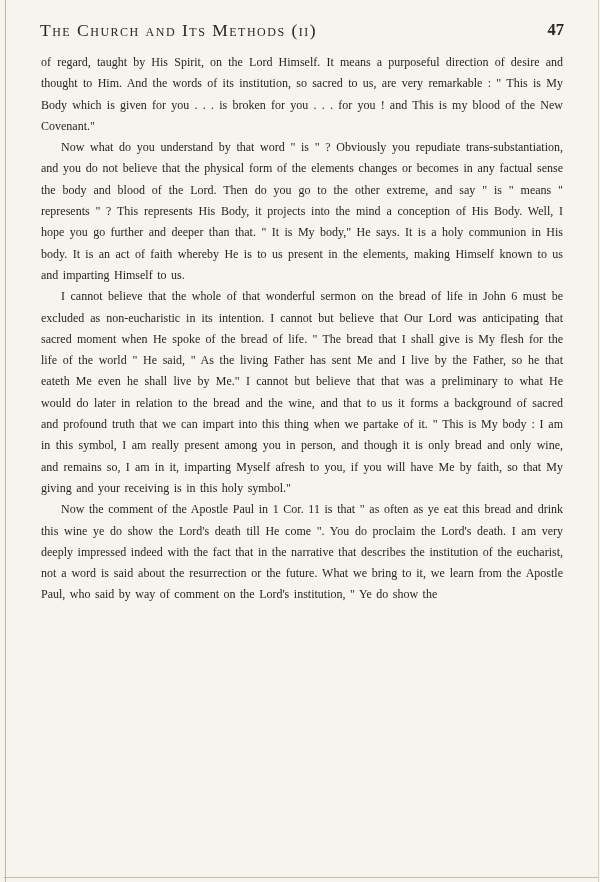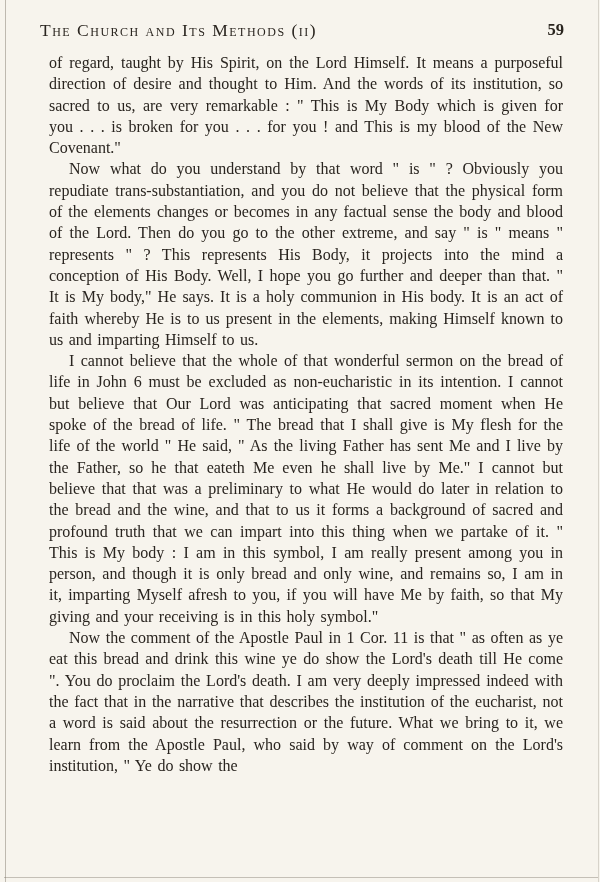--- a/index.html
+++ b/index.html
@@ -58,44 +58,43 @@
     font-size: 16.5px;
     font-weight: bold;
     color: #2a251f;
   }
   .page-body {
     position: absolute;
     top: 52px;
     left: 41px;
     right: 37px;
     bottom: 30px;
-    font-size: 16px;
+    font-size: 12px;
     line-height: 21.3px;
     text-align: justify;
     word-spacing: 1.5px;
-    margin-left: 8px;
   }
   .para {
     margin: 0;
   }
   .para.indent {
     text-indent: 20px;
     font-family: Liberation Serif, serif;
   }
 </style>
 </head>
 <body>
 
 <div class="edge-left"></div>
 <div class="edge-bottom"></div>
 <div class="edge-right"></div>
 
 <div class="page-header">
   <div class="running-title">The Church and Its Methods (ii)</div>
-  <div class="page-number">59</div>
+  <div class="page-number">47</div>
 </div>
 
 <div class="page-body">
     <p class="para">of regard, taught by His Spirit, on the Lord Himself.  It means a purposeful direction of desire and thought to Him. And the words of its institution, so sacred to us, are very remarkable : " This is My Body which is given for you . . . is broken for you . . . for you ! and This is my blood of the New Covenant."</p>
     <p class="para indent">Now what do you understand by that word " is " ? Obviously you repudiate trans-substantiation, and you do not believe that the physical form of the elements changes or becomes in any factual sense the body and blood of the Lord. Then do you go to the other extreme, and say " is " means " represents " ?  This represents His Body, it projects into the mind a conception of His Body.  Well, I hope you go further and deeper than that.  " It is My body," He says. It is a holy communion in His body.  It is an act of faith whereby He is to us present in the elements, making Himself known to us and imparting Himself to us.</p>
     <p class="para indent">I cannot believe that the whole of that wonderful sermon on the bread of life in John 6 must be excluded as non-eucharistic in its intention.  I cannot but believe that Our Lord was anticipating that sacred moment when He spoke of the bread of life.  " The bread that I shall give is My flesh for the life of the world " He said, " As the living Father has sent Me and I live by the Father, so he that eateth Me even he shall live by Me."  I cannot but believe that that was a preliminary to what He would do later in relation to the bread and the wine, and that to us it forms a background of sacred and profound truth that we can impart into this thing when we partake of it.  " This is My body : I am in this symbol, I am really present among you in person, and though it is only bread and only wine, and remains so, I am in it, imparting Myself afresh to you, if you will have Me by faith, so that My giving and your receiving is in this holy symbol."</p>
     <p class="para indent">Now the comment of the Apostle Paul in 1 Cor. 11 is that " as often as ye eat this bread and drink this wine ye do show the Lord's death till He come ".  You do proclaim the Lord's death.  I am very deeply impressed indeed with the fact that in the narrative that describes the institution of the eucharist, not a word is said about the resurrection or the future.  What we bring to it, we learn from the Apostle Paul, who said by way of comment on the Lord's institution, " Ye do show the</p>
   </div>
 
 </body></html>

